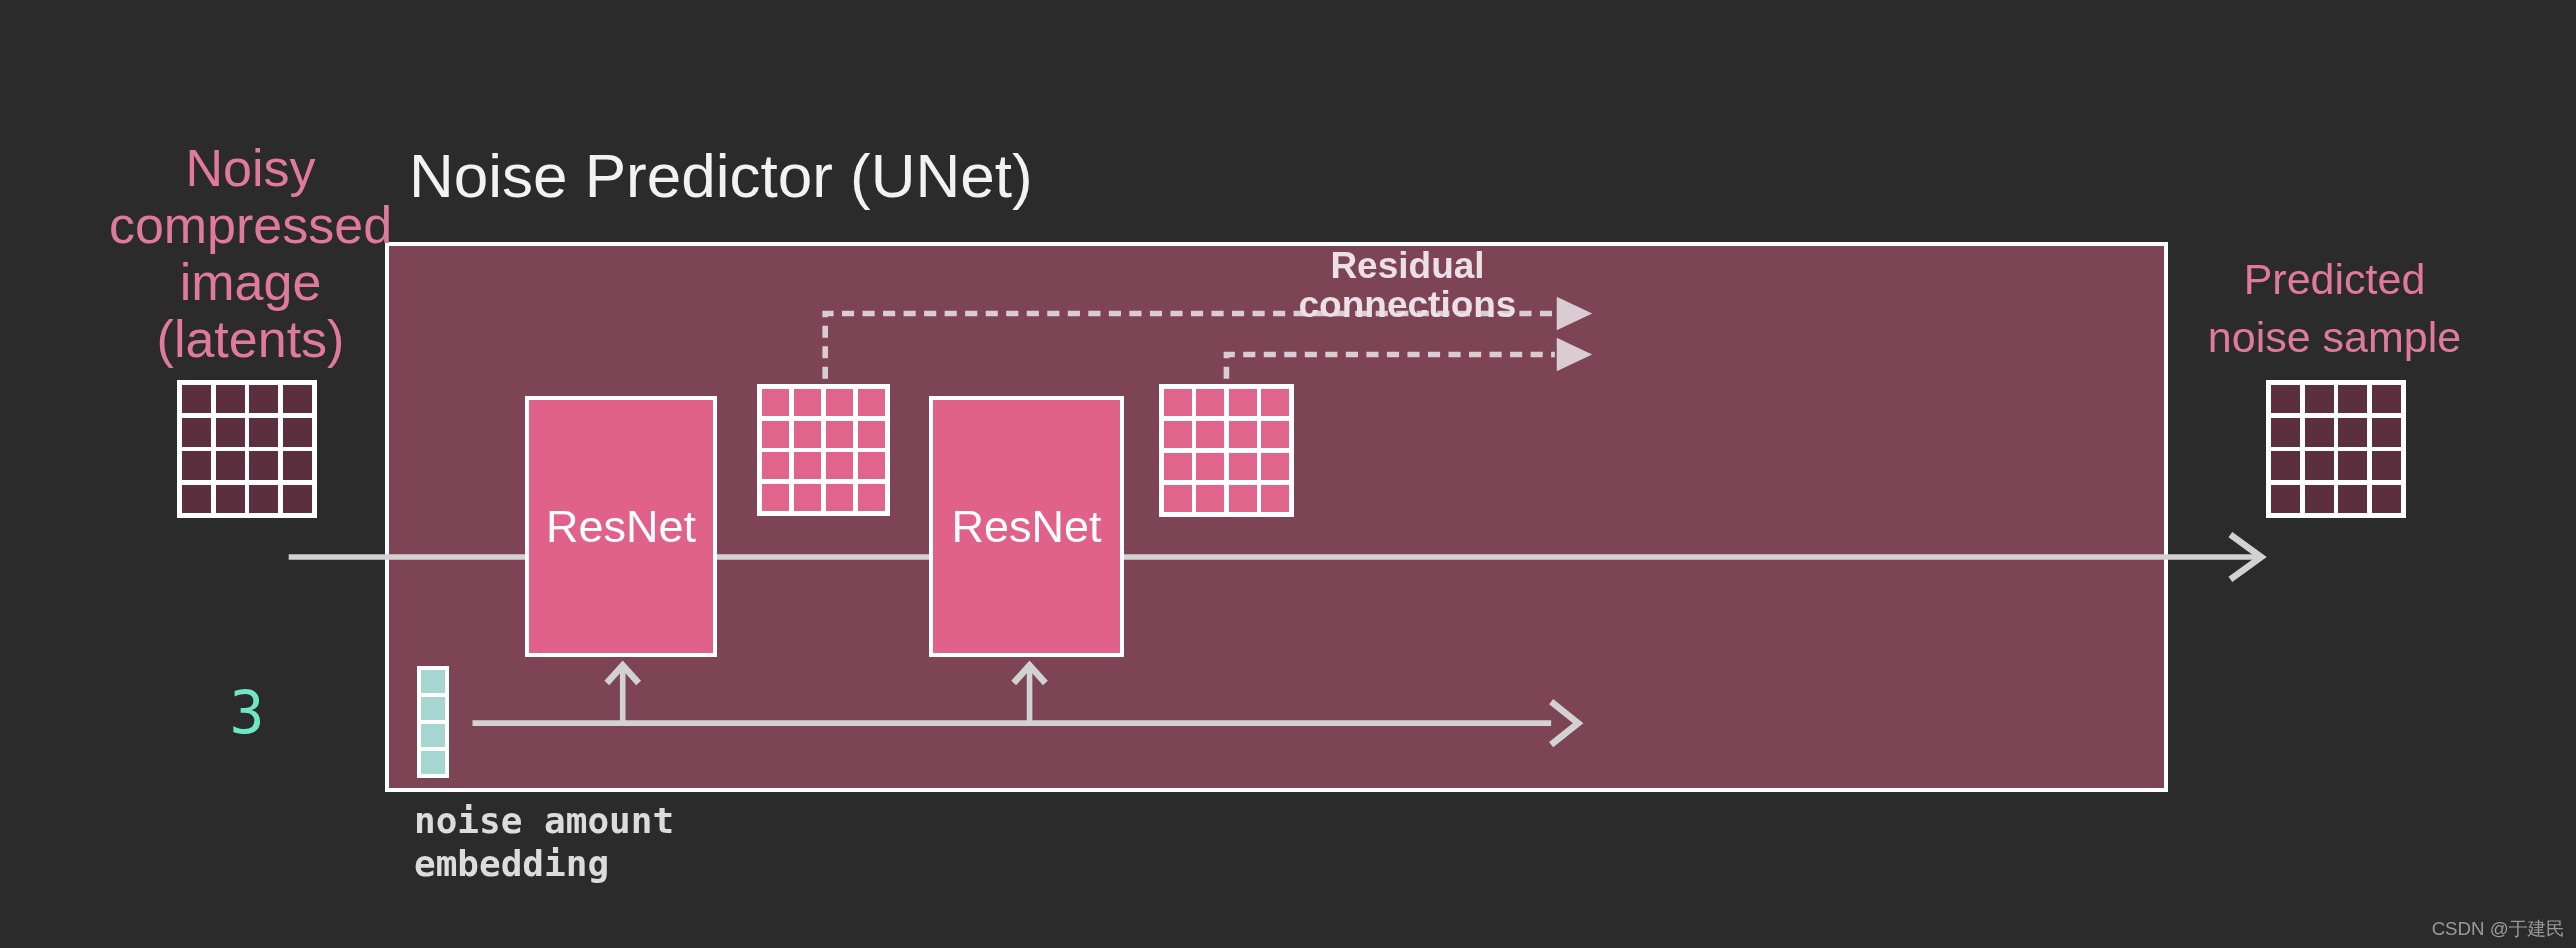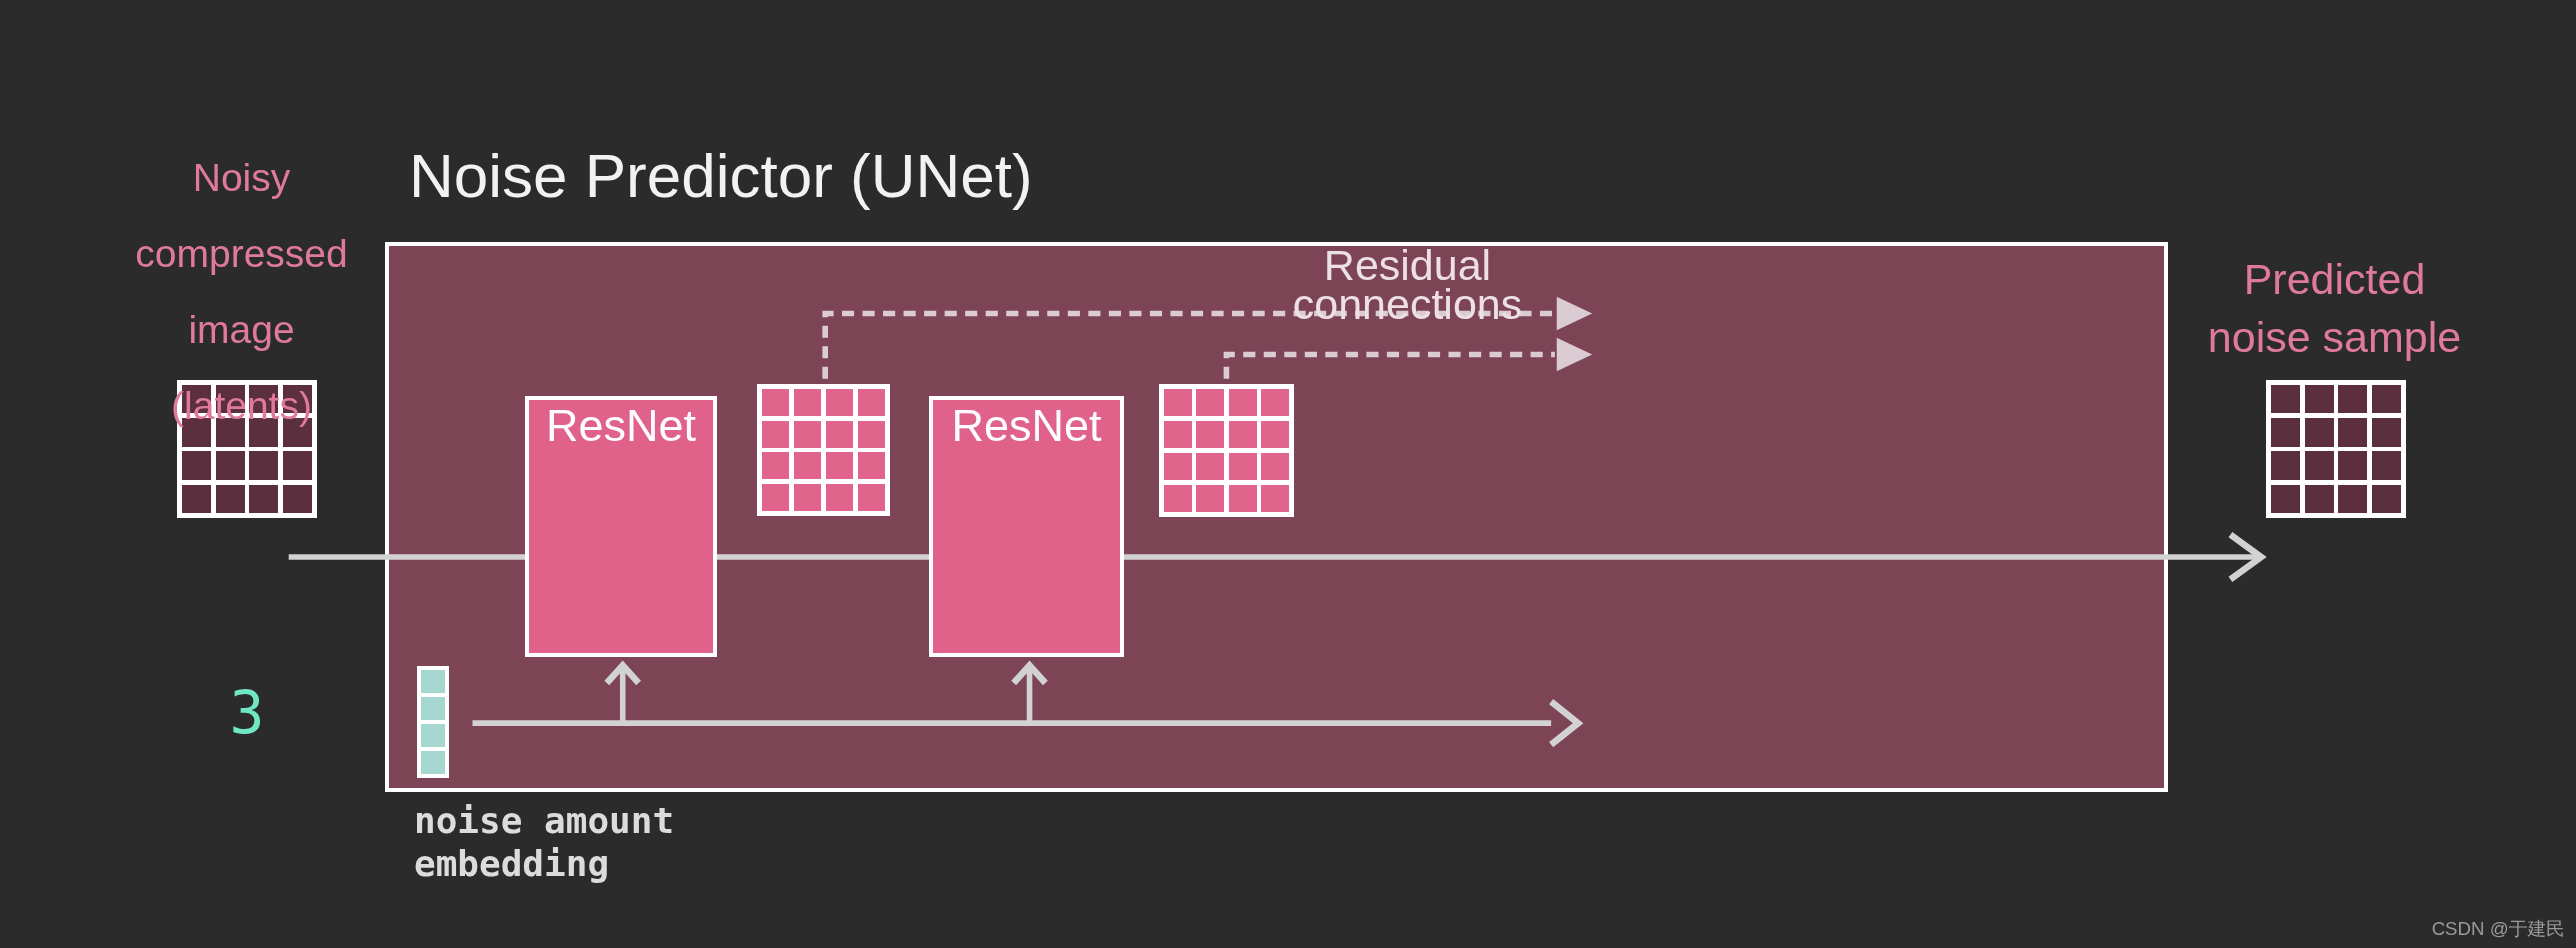--- a/index.html
+++ b/index.html
@@ -20,36 +20,36 @@
   
   .grid{
     display:grid;gap:4.7px;padding:4.7px;background:#fff;
     box-sizing:border-box;z-index:3;
   }
   .grid .cell{width:100%;height:100%;}
   
   .resnet{
     background:var(--pink_block,#e0628b);
     border:4.7px solid #fff;box-sizing:border-box;
-    display:flex;align-items:flex-start;justify-content:center;
+    display:flex;align-items:center;justify-content:center;
     color:#fdfdfd;font-size:45px;z-index:3;
   }
   
   .lbl{z-index:4;white-space:pre-line;}
   .lbl-latents{
-    left:92px;top:140px;width:299px;text-align:center;
-    color:var(--pink_text,#e07a9c);font-size:39px;line-height:76px;
+    left:101px;top:140px;width:299px;text-align:center;
+    color:var(--pink_text,#e07a9c);font-size:52px;line-height:57px;
   }
   .lbl-title{
     left:409px;top:138px;color:#f2f2f2;font-size:62px;line-height:75px;
     white-space:nowrap;
   }
   .lbl-residual{
     left:1230px;top:246px;width:355px;text-align:center;
-    color:var(--light_text,#ecdfe6);font-size:43px;line-height:39px;
+    color:var(--light_text,#ecdfe6);font-size:37px;line-height:39px;font-weight:bold;
   }
   .lbl-noise-amount{
     left:121px;top:629px;width:252px;text-align:center;
     color:var(--teal_text,#6fe7c4);
     font-family:"DejaVu Sans Mono","Liberation Mono",monospace;
     font-size:35px;line-height:58px;
   }
   .lbl-noise-amount .value{font-size:58px;line-height:60px;margin-top:-3.7px;}
   .lbl-embed-caption{
     left:414px;top:799px;text-align:left;

